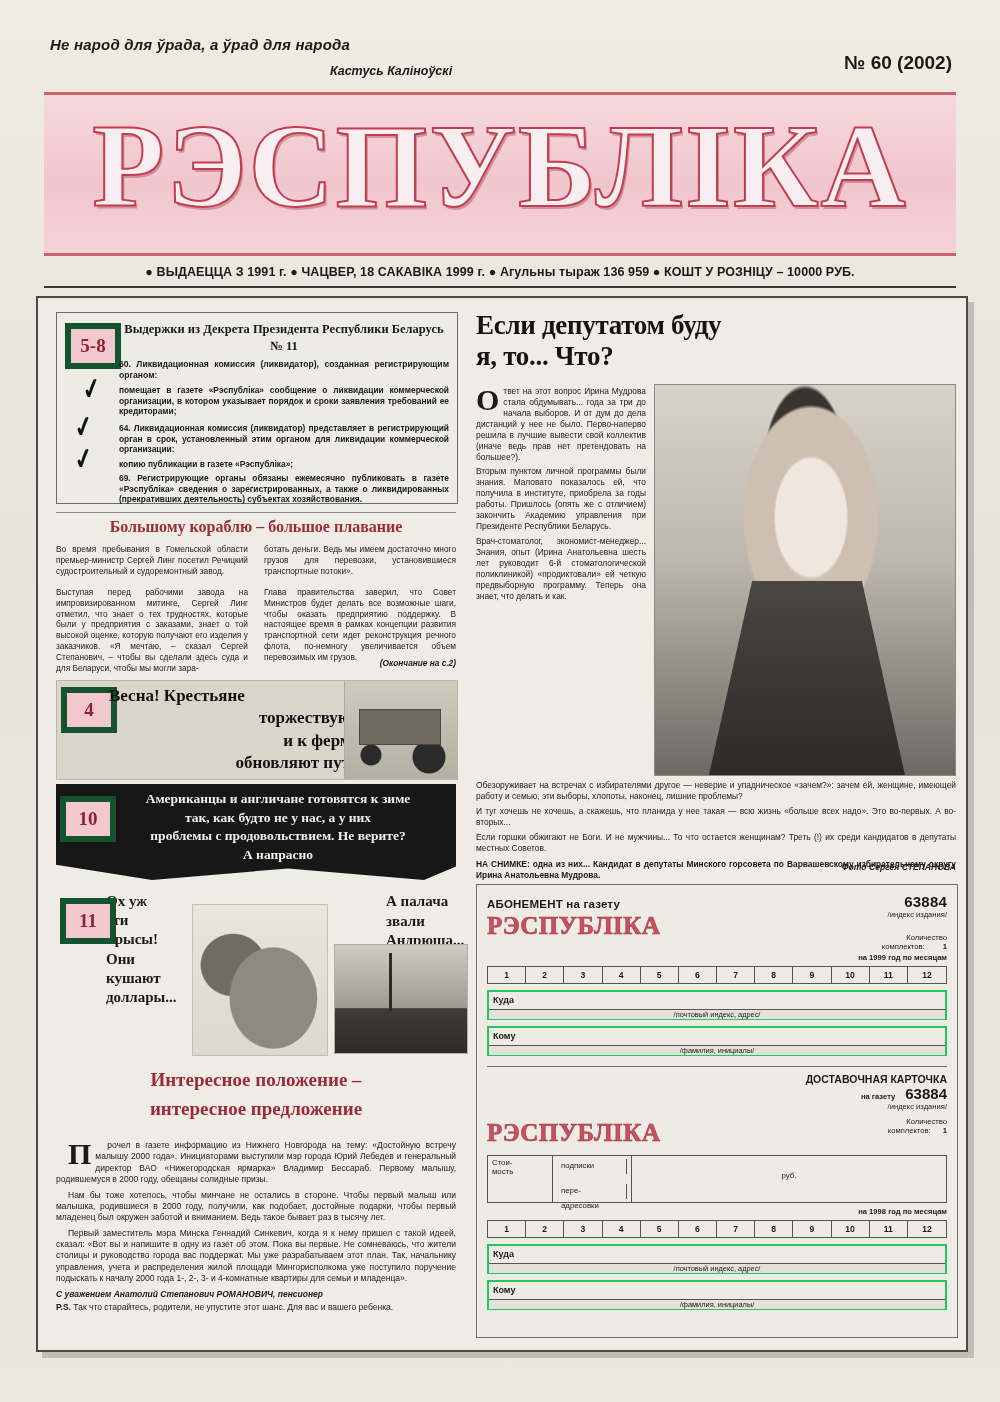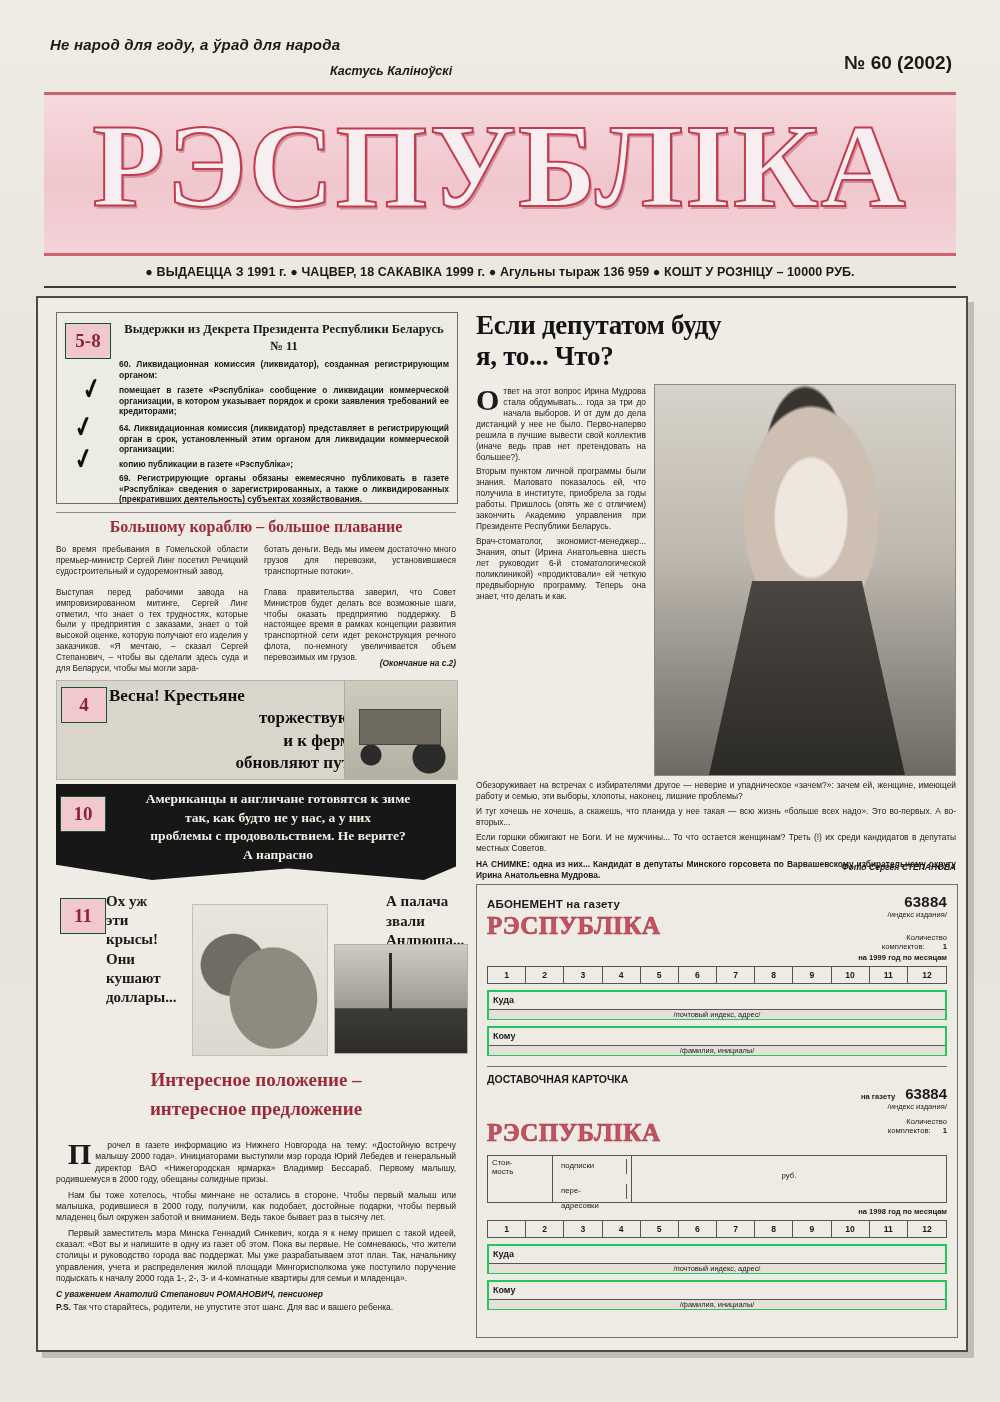--- a/index.html
+++ b/index.html
@@ -56,21 +56,21 @@
   }
   .inner{position:absolute;left:8px;top:8px;width:910px;height:1034px;}
   
   .left-col{position:absolute;left:0;top:0;width:420px;height:1034px;}
   .decree-box{
     position:absolute;left:10px;top:6px;width:400px;height:190px;
     border:1px solid #6b6b6b;background:#ecebe4;
   }
   .page-chip{
     position:absolute;width:44px;height:34px;
-    background:#f2c8cf;border:1px solid #14532d;
+    background:#f2c8cf;border:6px solid #14532d;
     display:flex;align-items:center;justify-content:center;
     font-size:19px;font-weight:bold;color:#8d2230;
     font-family:"Liberation Serif", serif;
   }
   .decree-box .page-chip{left:8px;top:10px;}
   .decree-title{
     position:absolute;left:62px;top:8px;width:330px;
     text-align:center;font-size:12.5px;font-weight:bold;line-height:1.35;
     font-family:"Liberation Serif", serif;
   }
@@ -260,39 +260,39 @@
     border:2px solid #22c55e;margin-top:6px;height:26px;position:relative;
   }
   .field .lab{
     position:absolute;left:4px;top:3px;font-size:9px;font-weight:bold;
   }
   .field .hint{
     position:absolute;left:0;bottom:-1px;width:100%;text-align:center;
     font-size:7.4px;border-top:1px solid #555;background:#e4e1d9;
   }
   .sep{border-top:1px solid #6e6e6e;margin-top:10px;}
-  .card-head{margin-top:6px;font-size:10.5px;font-weight:bold;}
+  .card-head{margin-top:6px;font-size:10.5px;font-weight:bold;text-align:right;}
   .pv-row{display:flex;margin-top:6px;border:1px solid #555;}
   .pv-row div{
     border-right:1px solid #555;font-size:9.5px;font-weight:bold;
     padding:5px 6px;text-align:center;
   }
   .pv-row div:last-child{border-right:none;flex:1;}
   .cost-row{display:flex;margin-top:8px;border:1px solid #555;height:46px;}
   .cost-row div{
     border-right:1px solid #555;font-size:7.8px;padding:3px 4px;line-height:1.15;
   }
   .cost-row div:last-child{border-right:none;}
 </style>
 </head>
 <body>
 
 <div class="page">
 
-  <div class="top-slogan">Не народ для году, а ўрад для народа</div>
+  <div class="top-slogan">Не народ для ўрада, а ўрад для народа</div>
   <div class="top-author">Кастусь  Каліноўскі</div>
   <div class="issue-no">№ 60 (2002)</div>
 
   <div class="title-band">
     <div class="nameplate">РЭСПУБЛІКА</div>
   </div>
 
   <div class="info-band">● ВЫДАЕЦЦА З 1991 г. ● ЧАЦВЕР, 18 САКАВІКА 1999 г. ● Агульны тыраж 136 959 ● КОШТ У РОЗНІЦУ – 10000 РУБ.</div>
 
   <div class="frame">

